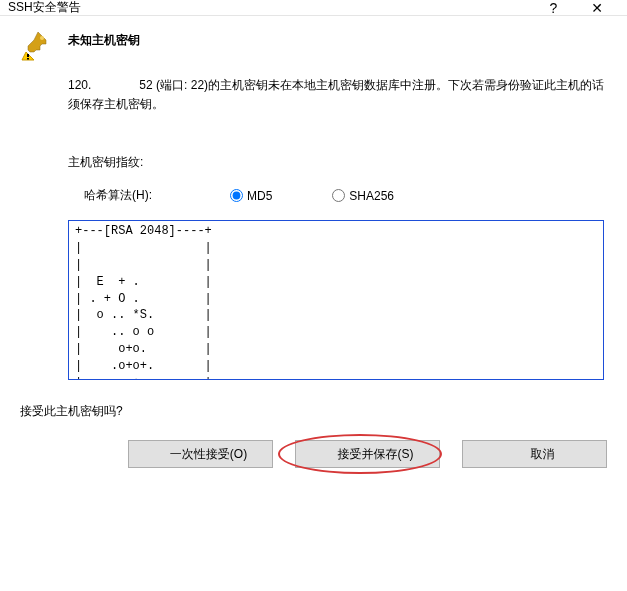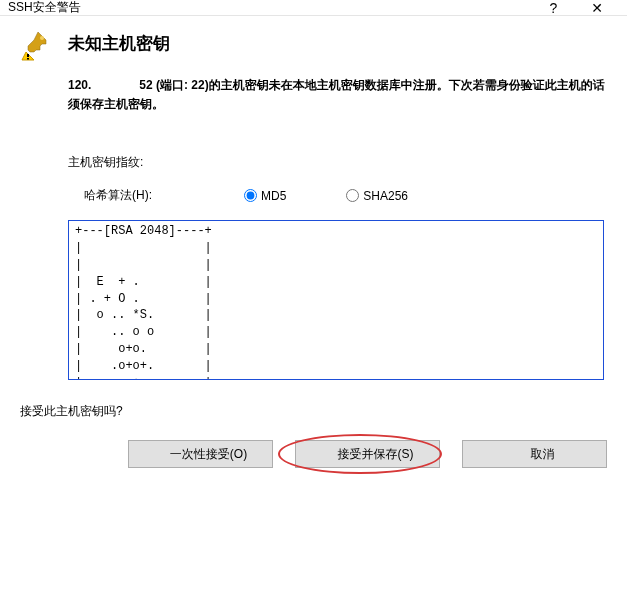--- a/index.html
+++ b/index.html
@@ -58,41 +58,40 @@
       margin-bottom: 14px;
     }
     .key-icon {
       width: 32px;
       height: 32px;
       flex-shrink: 0;
       position: relative;
     }
     .heading {
       font-weight: bold;
-      font-size: 17px;
+      font-size: 12px;
       padding-top: 2px;
     }
     .body-text {
       margin-left: 48px;
       margin-bottom: 40px;
       line-height: 1.6;
       color: #000;
-      font-weight: bold;
     }
     .fingerprint-section {
       margin-left: 48px;
     }
     .fp-label {
       margin-bottom: 16px;
     }
     .hash-row {
       display: flex;
       align-items: center;
       margin-bottom: 16px;
-      gap: 40px;
+      gap: 26px;
     }
     .hash-label {
       margin-left: 16px;
       width: 120px;
     }
     .radio-group {
       display: flex;
       gap: 60px;
       align-items: center;
     }

